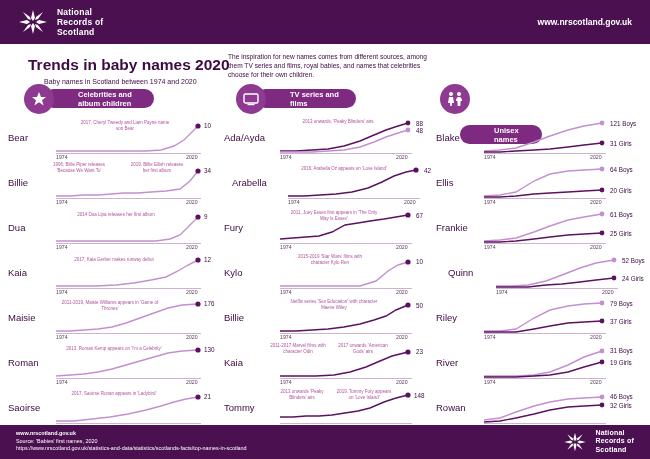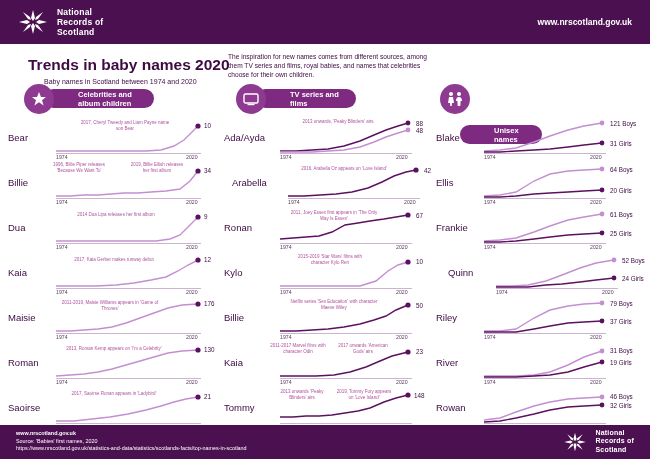--- a/index.html
+++ b/index.html
@@ -315,21 +315,21 @@
         <circle cx="128" cy="7" r="2.6" fill="#5c1060"></circle>
       </svg>
     </div>
     <div class="annot" style="left:66px; top:3px; width:92px;">2016, Arabella Oz appears on 'Love Island'</div>
     <div class="endval" style="left:192px; top:4px;">42</div>
     <div class="axis-label" style="left:56px;">1974</div>
     <div class="axis-label" style="left:172px;">2020</div>
   </div>
 
   <div class="row" style="left:224px; top:208px; width:200px;">
-    <div class="row-name">Ronan</div>
+    <div class="row-name">Fury</div>
     <div class="plot" style="left:56px; width:132px;">
       <svg width="132" height="36" viewBox="0 0 132 36">
         <polyline fill="none" stroke="#5c1060" stroke-width="1.4" points="0,31 13,30 26,29 39,28 52,24 65,17 78,15 90,13 104,11 116,9 128,7"></polyline>
         <circle cx="128" cy="7" r="2.6" fill="#5c1060"></circle>
       </svg>
     </div>
     <div class="annot" style="left:62px; top:2px; width:96px;">2011, Joey Essex first appears in 'The Only Way Is Essex'</div>
     <div class="endval" style="left:192px; top:4px;">67</div>
     <div class="axis-label" style="left:56px;">1974</div>
     <div class="axis-label" style="left:172px;">2020</div>

